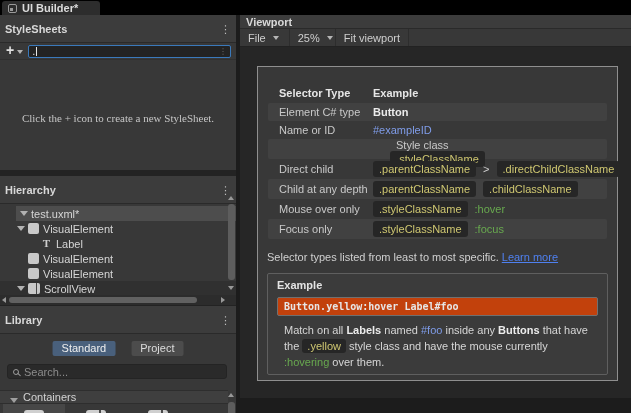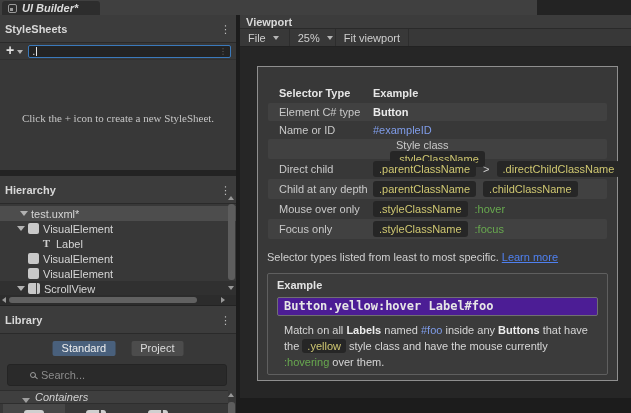--- a/index.html
+++ b/index.html
@@ -3,21 +3,21 @@
 <meta charset="utf-8">
 <style>
   * { margin:0; padding:0; box-sizing:border-box; }
   html,body { background:#111; }
   .app {
     position:relative; width:631px; height:413px; overflow:hidden;
     background:#232323; font-family:"Liberation Sans",sans-serif;
     font-size:11px; color:#d2d2d2; -webkit-font-smoothing:antialiased;
   }
   
-  .tabbar { position:absolute; left:0; top:0; width:537px; height:15px; background:#404040;font-style:italic; }
+  .tabbar { position:absolute; left:0; top:0; width:631px; height:15px; background:#000000; }
   .wintab { position:absolute; left:2px; top:1px; height:14px; width:98px; background:#2d2d2d;
             border-radius:3px 3px 0 0; display:flex; align-items:center; gap:5px; padding:0 6px; }
   .wintab-icon { width:9px; height:9px; border:1px solid #9a9a9a; border-radius:2px; position:relative; flex:none; }
   .wintab-icon::after { content:""; position:absolute; left:1px; bottom:1px; width:3px; height:3px; background:#9a9a9a; }
   .wintab-label { color:#dcdcdc; font-weight:bold; white-space:nowrap; }
 
   
   .pane { position:absolute; left:0; right:0; background:#383838; overflow:hidden; }
   .pane-header { height:28px; background:#3c3c3c; border-bottom:1px solid #2a2a2a;
                  display:flex; align-items:center; padding:0 5px; }
@@ -72,29 +72,29 @@
   .harr { position:absolute; top:2px; width:0; height:0; border-top:3.5px solid transparent; border-bottom:3.5px solid transparent; }
   .harr.left { left:2px; border-right:4px solid #989898; }
   .harr.right { left:221px; border-left:4px solid #989898; }
 
   
   .pane-lib { top:291px; height:107px; }
   .lib-body { position:relative; height:93px; }
   .seg { position:absolute; top:7px; left:50%; transform:translateX(-50%); display:flex; gap:16px; }
   .seg-btn { padding:1px 9px 2px; border-radius:2px; background:#4c4c4c; color:#dcdcdc; white-space:nowrap; }
   .seg-btn.sel { background:var(--tab-selected); color:#eeeeee; }
-  .searchbox { position:absolute; top:30px; left:7px; right:9px; height:22px; background:#2a2a2a;
-               border:1px solid #242424; border-radius:3px; display:flex; align-items:center; gap:5px; padding:0 22px; }
+  .searchbox { position:absolute; top:30px; left:7px; right:9px; height:15px; background:#2a2a2a;
+               border:1px solid #242424; border-radius:3px; display:flex; align-items:center; gap:5px; padding:0 5px; }
   .mag { width:6px; height:6px; border:1px solid #9a9a9a; border-radius:50%; position:relative; flex:none; }
   .mag::after { content:""; position:absolute; width:4px; height:1px; background:#9a9a9a;
                 right:-3px; bottom:-1px; transform:rotate(40deg); }
   .search-ph { color:#8c8c8c; }
   .section-hdr { position:absolute; top:56px; left:0; width:228px; height:14px; background:#3f3f3f;
                  border-top:1px solid #2e2e2e; border-bottom:1px solid #2e2e2e;
-                 display:flex; align-items:flex-end; padding-left:22px;font-style:italic; }
+                 display:flex; align-items:flex-end; padding-left:10px; }
   .section-hdr .tw-caret { border-top-color:#9f9f9f; margin-right:5px; }
   .lib-vscroll { right:1px; top:57px; height:36px; }
   .lib-vscroll .thumb { top:11px; bottom:0; }
   .lib-vscroll .arr.up { top:2px; }
   .tile { position:absolute; top:70px; width:62px; height:43px; display:flex; justify-content:center; }
   .tile.sel { background:#474747; }
   .tile-icon { margin-top:6px; width:20px; height:26px; background:#cfcfcf; border-radius:3px; }
   .tile-icon.scroll-view-tile { background:linear-gradient(90deg,#cfcfcf 0 13px,#4a4a4a 13px 15px,#cfcfcf 15px 20px); }
   .tile-icon.list-view-tile { background-color:#cfcfcf;
      background-image:linear-gradient(#4a4a4a,#4a4a4a),linear-gradient(#4a4a4a,#4a4a4a),
@@ -124,24 +124,24 @@
   .p-bold { color:#ececec; font-weight:bold;text-align:center; }
   .p-id { color:var(--id-blue); }
   .p-pill { background:#262626; color:var(--selector-yellow); padding:2px 6px; border-radius:3px; }
   .p-pseudo { color:var(--pseudo-green); }
   .p-sep { color:#cfcfcf; }
   .note { position:absolute; left:9px; top:184px; right:6px; color:#d0d0d0; white-space:nowrap; }
   .note a { color:var(--link-blue); text-decoration:underline; cursor:pointer; }
   .ex-box { position:absolute; left:9px; top:206px; width:341px; height:102px;
             border:1px solid #5f5f5f; background:#3b3b3b; border-radius:2px; }
   .ex-title { position:absolute; left:9px; top:5px; font-weight:bold; color:#e3e3e3; }
-  .ex-code { position:absolute; left:9px; top:23px; right:9px; height:19px; background:#4c1d95;
+  .ex-code { position:absolute; left:9px; top:23px; right:9px; height:19px; background:#c2410c;
              border:1px solid #707070; border-radius:2px; padding:0 6px; line-height:17px;
              font-family:"DejaVu Sans Mono","Liberation Mono",monospace; font-weight:bold;
-             font-size:12px; color:#e6e6e6; white-space:nowrap; overflow:hidden; }
+             font-size:10px; color:#e6e6e6; white-space:nowrap; overflow:hidden; }
   .ex-desc { position:absolute; left:16px; top:48px; right:12px; line-height:16px; color:#d6d6d6; }
   .ex-desc .p-pill { padding:1px 5px; }
 </style>
 </head>
 <body>
 
 <div class="app" style="--accent-blue: #3a79bb; --tab-selected: #49607c; --selector-yellow: #cfc771; --id-blue: #7f9ce8; --pseudo-green: #68a94f; --link-blue: #4f80f0;">
 
   <div class="tabbar">
     <div class="wintab">
@@ -170,21 +170,21 @@
         <div class="ss-empty-msg">Click the + icon to create a new StyleSheet.</div>
       </div>
     </div>
 
     <div class="pane pane-h">
       <div class="pane-header">
         <span class="pane-title">Hierarchy</span>
         <span class="kebab">⋮</span>
       </div>
       <div class="tree" id="hierarchy-tree">
-          <div class="tree-row selected" style="padding-left: 20px;">
+          <div class="tree-row selected" style="padding-left: 4px; margin-left: 16px;">
             <span class="tw-caret"></span>
             <span class="tree-label">test.uxml*</span>
           </div>
           <div class="tree-row" style="padding-left: 17px;">
             <span class="tw-caret"></span>
             <span class="h-icon visual-element"></span>
             <span class="tree-label">VisualElement</span>
           </div>
           <div class="tree-row" style="padding-left: 30px;">
             <span class="tw-spacer"></span>

